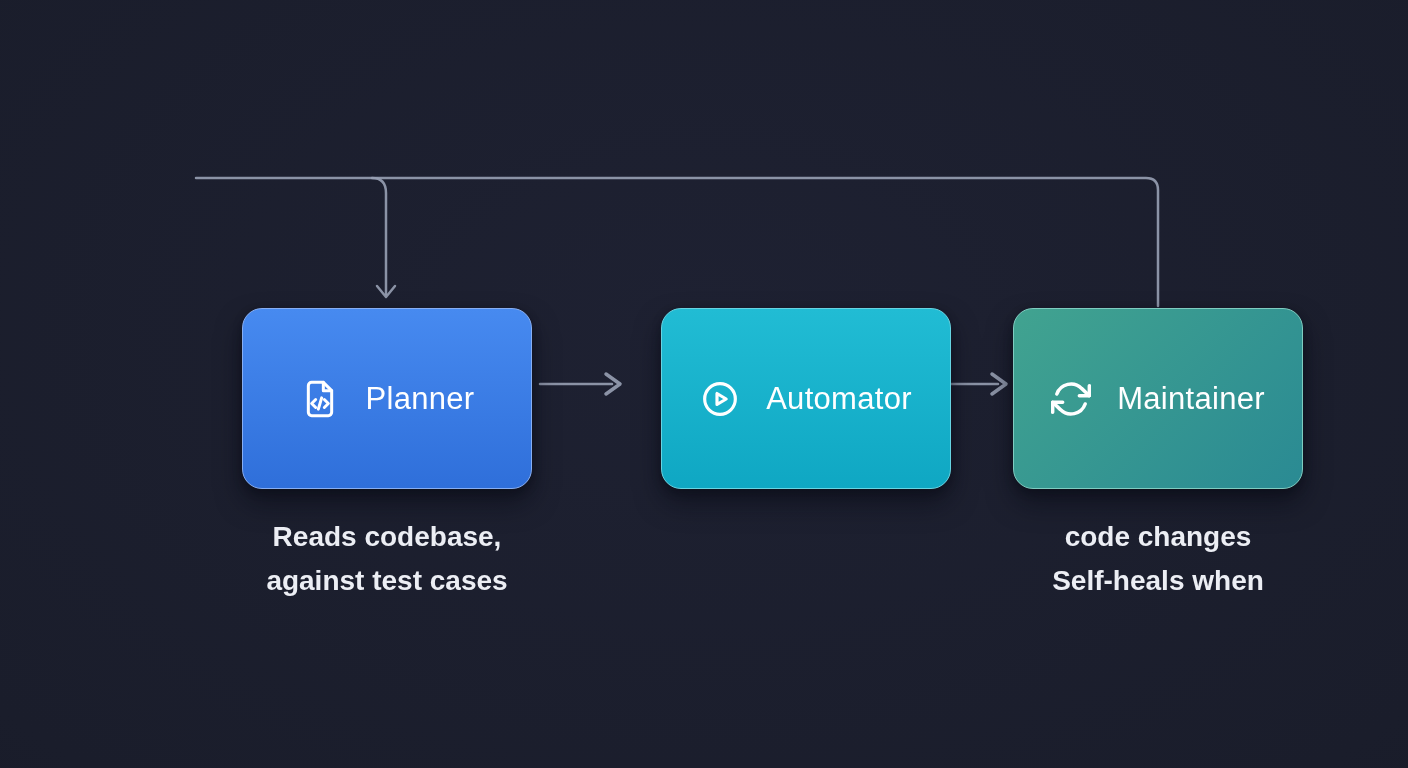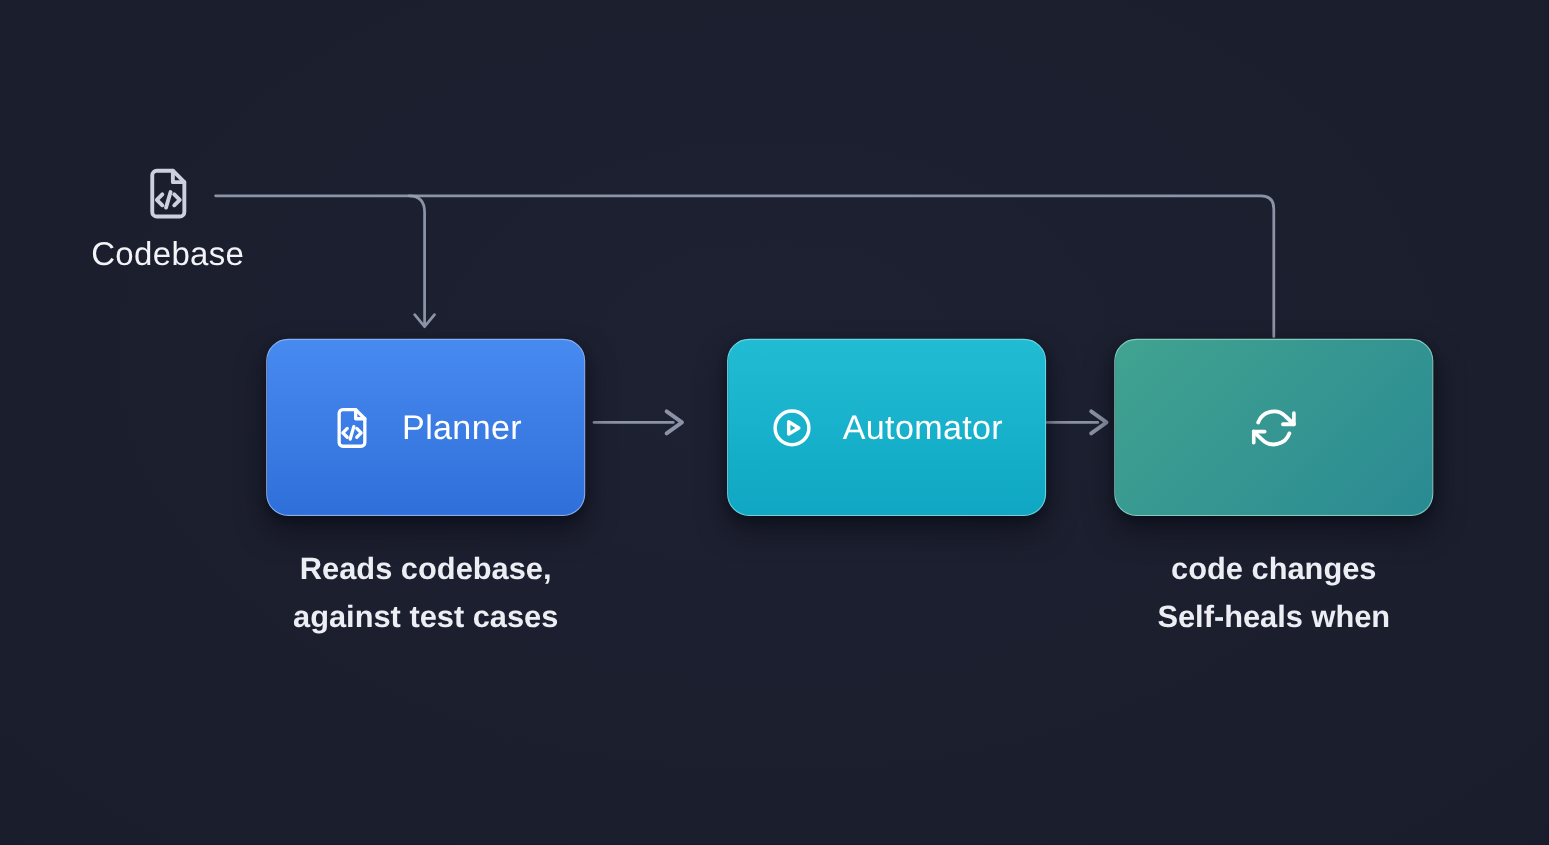--- a/index.html
+++ b/index.html
@@ -63,21 +63,21 @@
     display: flex;
     flex-direction: column;
     align-items: center;
   }
   .node-wrap.planner    { left: 242px; }
   .node-wrap.automator  { left: 661px; }
   .node-wrap.maintainer { left: 1013px; }
 
   .node-box {
     width: 100%;
-    height: 161px;
+    height: 181px;
     box-sizing: border-box;
     border-radius: 20px;
     border: 1.5px solid var(--c-border);
     background: linear-gradient(180deg, var(--c-top) 0%, var(--c-bottom) 100%);
     box-shadow: 0 14px 26px rgba(5, 8, 18, 0.5), 0 3px 8px rgba(5, 8, 18, 0.35);
     display: flex;
     align-items: center;
     justify-content: center;
     gap: 26px;
     color: #ffffff;
@@ -115,30 +115,20 @@
     <path class="conn" d="M372 178 Q386 178 386 193 V294"></path>
     <polyline class="conn conn-head-thin" points="377,286 386,297 395,286"></polyline>
 
     <path class="conn" d="M540 384 H612"></path>
     <polyline class="conn conn-head" points="606,374 620,384 606,394"></polyline>
 
     <path class="conn" d="M925 384 H998"></path>
     <polyline class="conn conn-head" points="992,374 1006,384 992,394"></polyline>
   </svg>
 
-  <div class="codebase">
-    <svg viewBox="0 0 24 24" fill="none" stroke="#cdd1dd" stroke-width="1.7" stroke-linecap="round" stroke-linejoin="round">
-      <path d="M14 2H7a2 2 0 0 0-2 2v16a2 2 0 0 0 2 2h10a2 2 0 0 0 2-2V7z"></path>
-      <path d="M14 2v5h5"></path>
-      <path d="m9.4 12.3-2.4 2.4 2.4 2.4"></path>
-      <path d="m14.6 12.3 2.4 2.4-2.4 2.4"></path>
-      <path d="m13 11.3-2 6.8"></path>
-    </svg>
-    <div class="codebase-label">Codebase</div>
-  </div>
 
   <div class="node-wrap planner" style="--c-top: #478af0; --c-bottom: #2f6fda; --c-border: #87aef2;">
     <div class="node-box">
       <svg viewBox="0 0 24 24" fill="none" stroke="#ffffff" stroke-width="1.8" stroke-linecap="round" stroke-linejoin="round">
         <path d="M14 2H7a2 2 0 0 0-2 2v16a2 2 0 0 0 2 2h10a2 2 0 0 0 2-2V7z"></path>
         <path d="M14 2v5h5"></path>
         <path d="m9.4 12.3-2.4 2.4 2.4 2.4"></path>
         <path d="m14.6 12.3 2.4 2.4-2.4 2.4"></path>
         <path d="m13 11.3-2 6.8"></path>
       </svg>
@@ -160,20 +150,21 @@
     </div>
   </div>
 
   <div class="node-wrap maintainer" style="--c-top: #41a390; --c-bottom: #2a8a93; --c-border: #7fccc0;">
     <div class="node-box">
       <svg viewBox="0 0 24 24" fill="none" stroke="#ffffff" stroke-width="2.1" stroke-linecap="round" stroke-linejoin="round">
         <polyline points="23 4 23 10 17 10"></polyline>
         <polyline points="1 20 1 14 7 14"></polyline>
         <path d="M3.51 9a9 9 0 0 1 14.85-3.36L23 10M1 14l4.64 4.36A9 9 0 0 0 20.49 15"></path>
       </svg>
+      <span class="node-label">Maintainer</span>
     </div>
     <div class="node-caption">
       <div>code changes</div>
       <div>Self-heals when</div>
     </div>
   </div>
 
 </div>
 
 </body></html>

